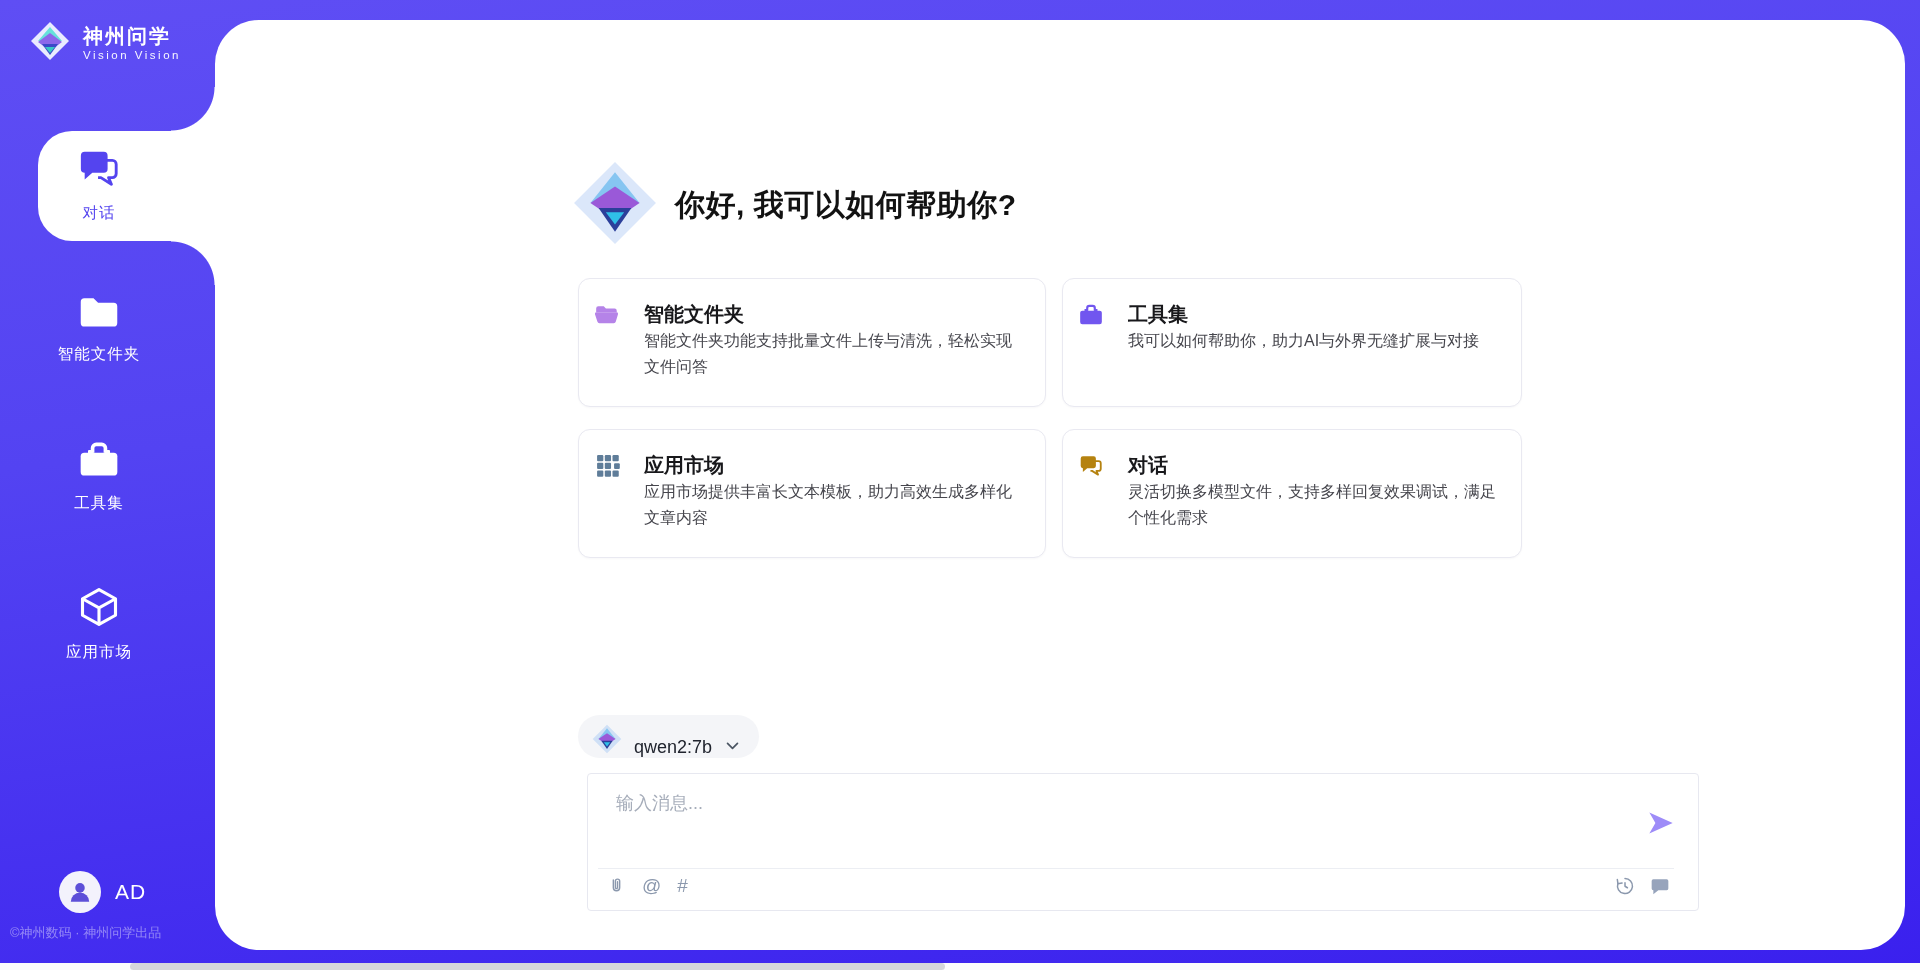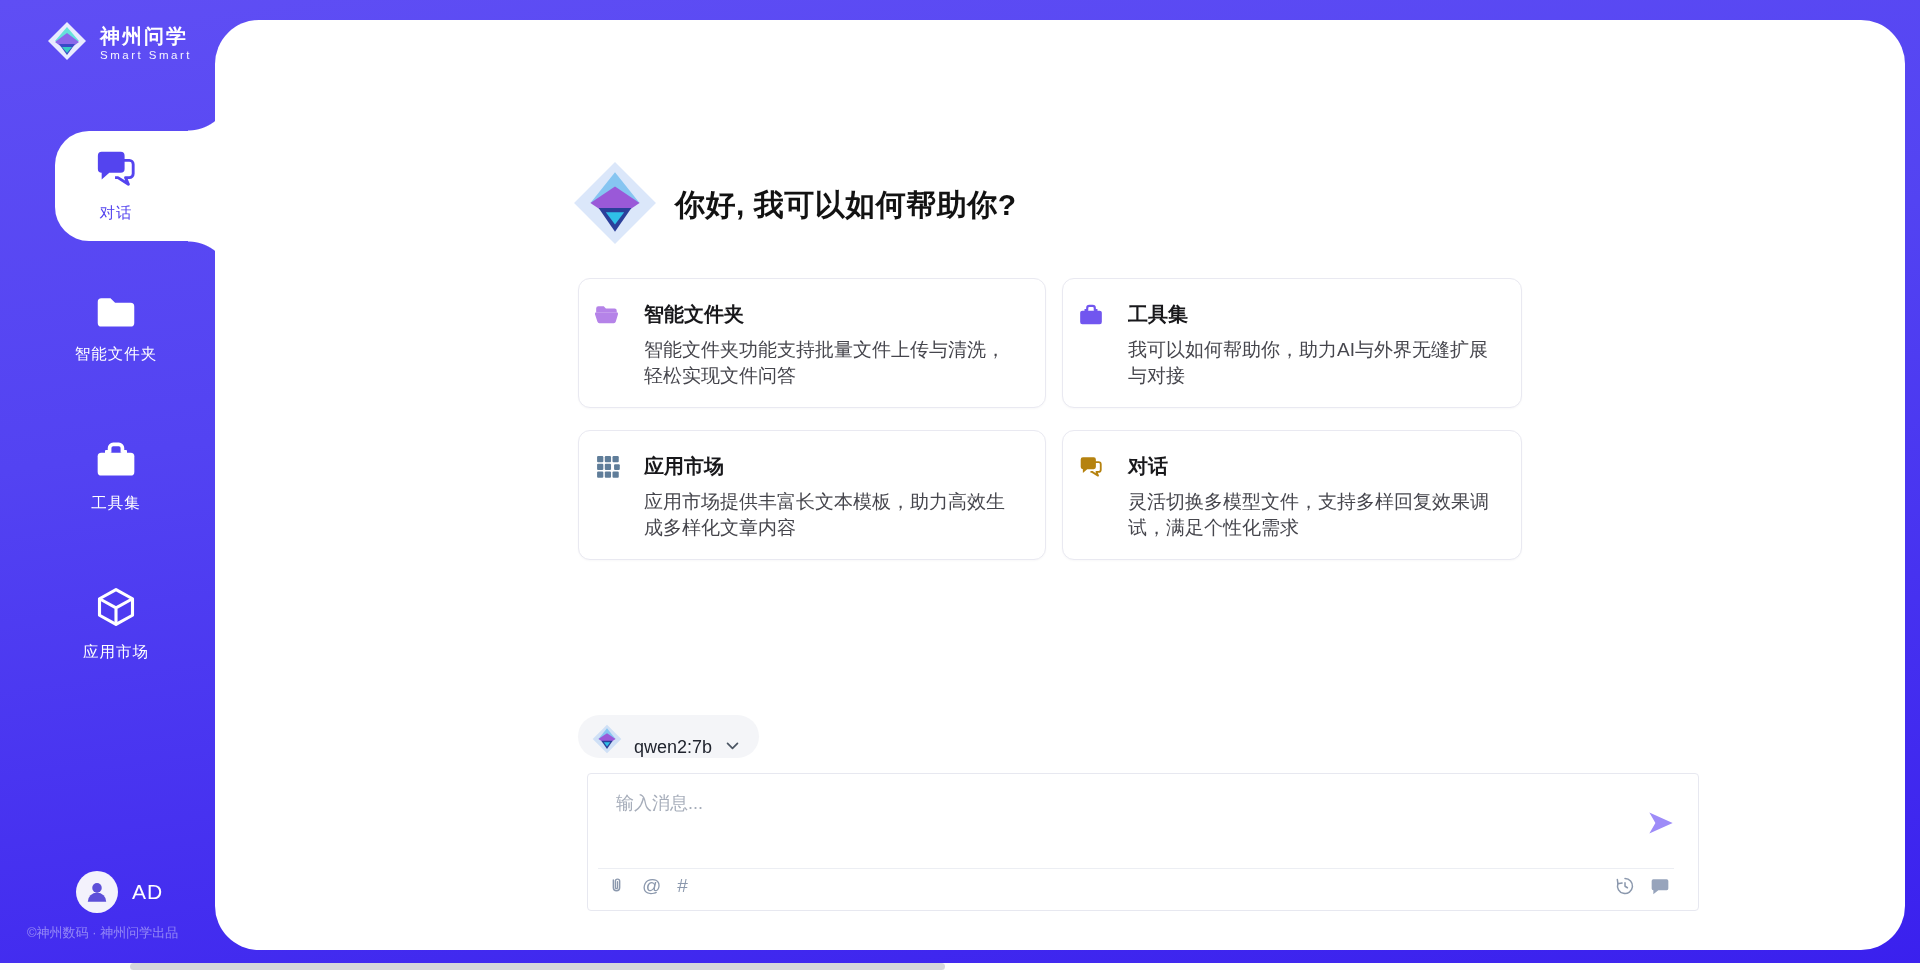--- a/index.html
+++ b/index.html
@@ -2,21 +2,21 @@
 <html><head>
 <meta charset="utf-8">
 <style>
   * { margin:0; padding:0; box-sizing:border-box; }
   html,body { width:1920px; height:970px; overflow:hidden; }
   body { font-family:"Liberation Sans", sans-serif; }
   .stage { position:relative; width:1920px; height:970px;
            background:linear-gradient(172deg,#5f4ef4 0%,#5343f2 38%,#3a20ee 100%); }
 
   
-  .sidebar { position:absolute; left:17px; top:0; width:215px; height:764px; }
+  .sidebar { position:absolute; left:0; top:0; width:215px; height:764px; }
   .logo-row { position:absolute; left:30px; top:21px; display:flex; align-items:center; gap:13px; }
   .logo-text .brand { color:#fff; font-size:20px; font-weight:bold; letter-spacing:2px; line-height:24px; }
   .logo-text .tagline { color:rgba(255,255,255,.95); font-size:11.5px; letter-spacing:2.5px; line-height:14px; }
 
   .active-tab { position:absolute; left:38px; top:131px; width:177px; height:110px;
                 background:#fff; border-radius:34px 0 0 34px; }
   .scoop { position:absolute; left:171px; width:44px; height:44px; }
   .scoop.top    { top:87px;  background:radial-gradient(circle 44px at 0 0,   rgba(0,0,0,0) 0 43px, #fff 44px); }
   .scoop.bottom { top:241px; background:radial-gradient(circle 44px at 0 100%,rgba(0,0,0,0) 0 43px, #fff 44px); }
 
@@ -43,21 +43,21 @@
   .greeting { position:absolute; left:357px; top:140px; display:flex; align-items:center; gap:17px; }
   .greeting h1 { font-size:30px; font-weight:bold; color:#121212; letter-spacing:.5px; }
 
   .cards { position:absolute; left:363px; top:258px; width:944px;
            display:grid; grid-template-columns:468px 460px; column-gap:16px; row-gap:22px; }
   .card { min-height:129px; background:#fff; border:1px solid #e9e9f1; border-radius:12px;
           padding:22px 24px 18px 15px; cursor:pointer; box-shadow:0 1px 2px rgba(20,20,60,.03); }
   .card-head { display:flex; align-items:center; gap:24px; }
   .card-icon { width:26px; height:26px; flex:0 0 26px; display:flex; align-items:center; justify-content:center; }
   .card-title { font-size:20px; font-weight:bold; color:#18181b; }
-  .card-desc { margin-left:50px; margin-top:9px; font-size:19px; line-height:26px; color:#46464d; }
+  .card-desc { margin-left:50px; font-size:16px; line-height:26px; color:#46464d; }
 
   .model-pill { position:absolute; left:363px; top:695px; height:43px; border-radius:22px;
                 background:#f4f5f8; display:flex; align-items:flex-end; gap:12px; padding:0 18px 0 14px; cursor:pointer; }
   .model-name { font-size:18px; color:#20242e; }
 
   .composer { position:absolute; left:372px; top:753px; width:1112px; height:138px;
               background:#fff; border:1.5px solid #e7e8f0; border-radius:4px; }
   .composer textarea { position:absolute; left:28px; top:17px; width:800px; height:66px;
               border:none; outline:none; resize:none; font-family:"Liberation Sans", sans-serif;
               font-size:18px; color:#333; background:transparent; }
@@ -88,21 +88,21 @@
         <svg width="40" height="40" viewBox="0 0 40 40">
           <polygon points="20,1 39,20 20,39 1,20" fill="#eef1ff" opacity="0.96"></polygon>
           <polygon points="20,6 32,20 8,20" fill="#66e2db"></polygon>
           <polygon points="20,12 32,21 20,30 8,21" fill="#8b68ea"></polygon>
           <polygon points="12,23 28,23 20,34" fill="#3a49c8"></polygon>
           <polygon points="15,26 25,26 20,32" fill="#37c9c3"></polygon>
         </svg>
       </span>
       <span class="logo-text">
         <div class="brand">神州问学</div>
-        <div class="tagline">Smart Smart</div>
+        <div class="tagline">Vision Vision</div>
       </span>
     </div>
 
     <div class="active-tab"></div>
     <div class="scoop top"></div>
     <div class="scoop bottom"></div>
 
     <div class="nav-item nav-chat active">
       <span>
         <svg width="46" height="42" viewBox="0 0 48 44" fill="none">

